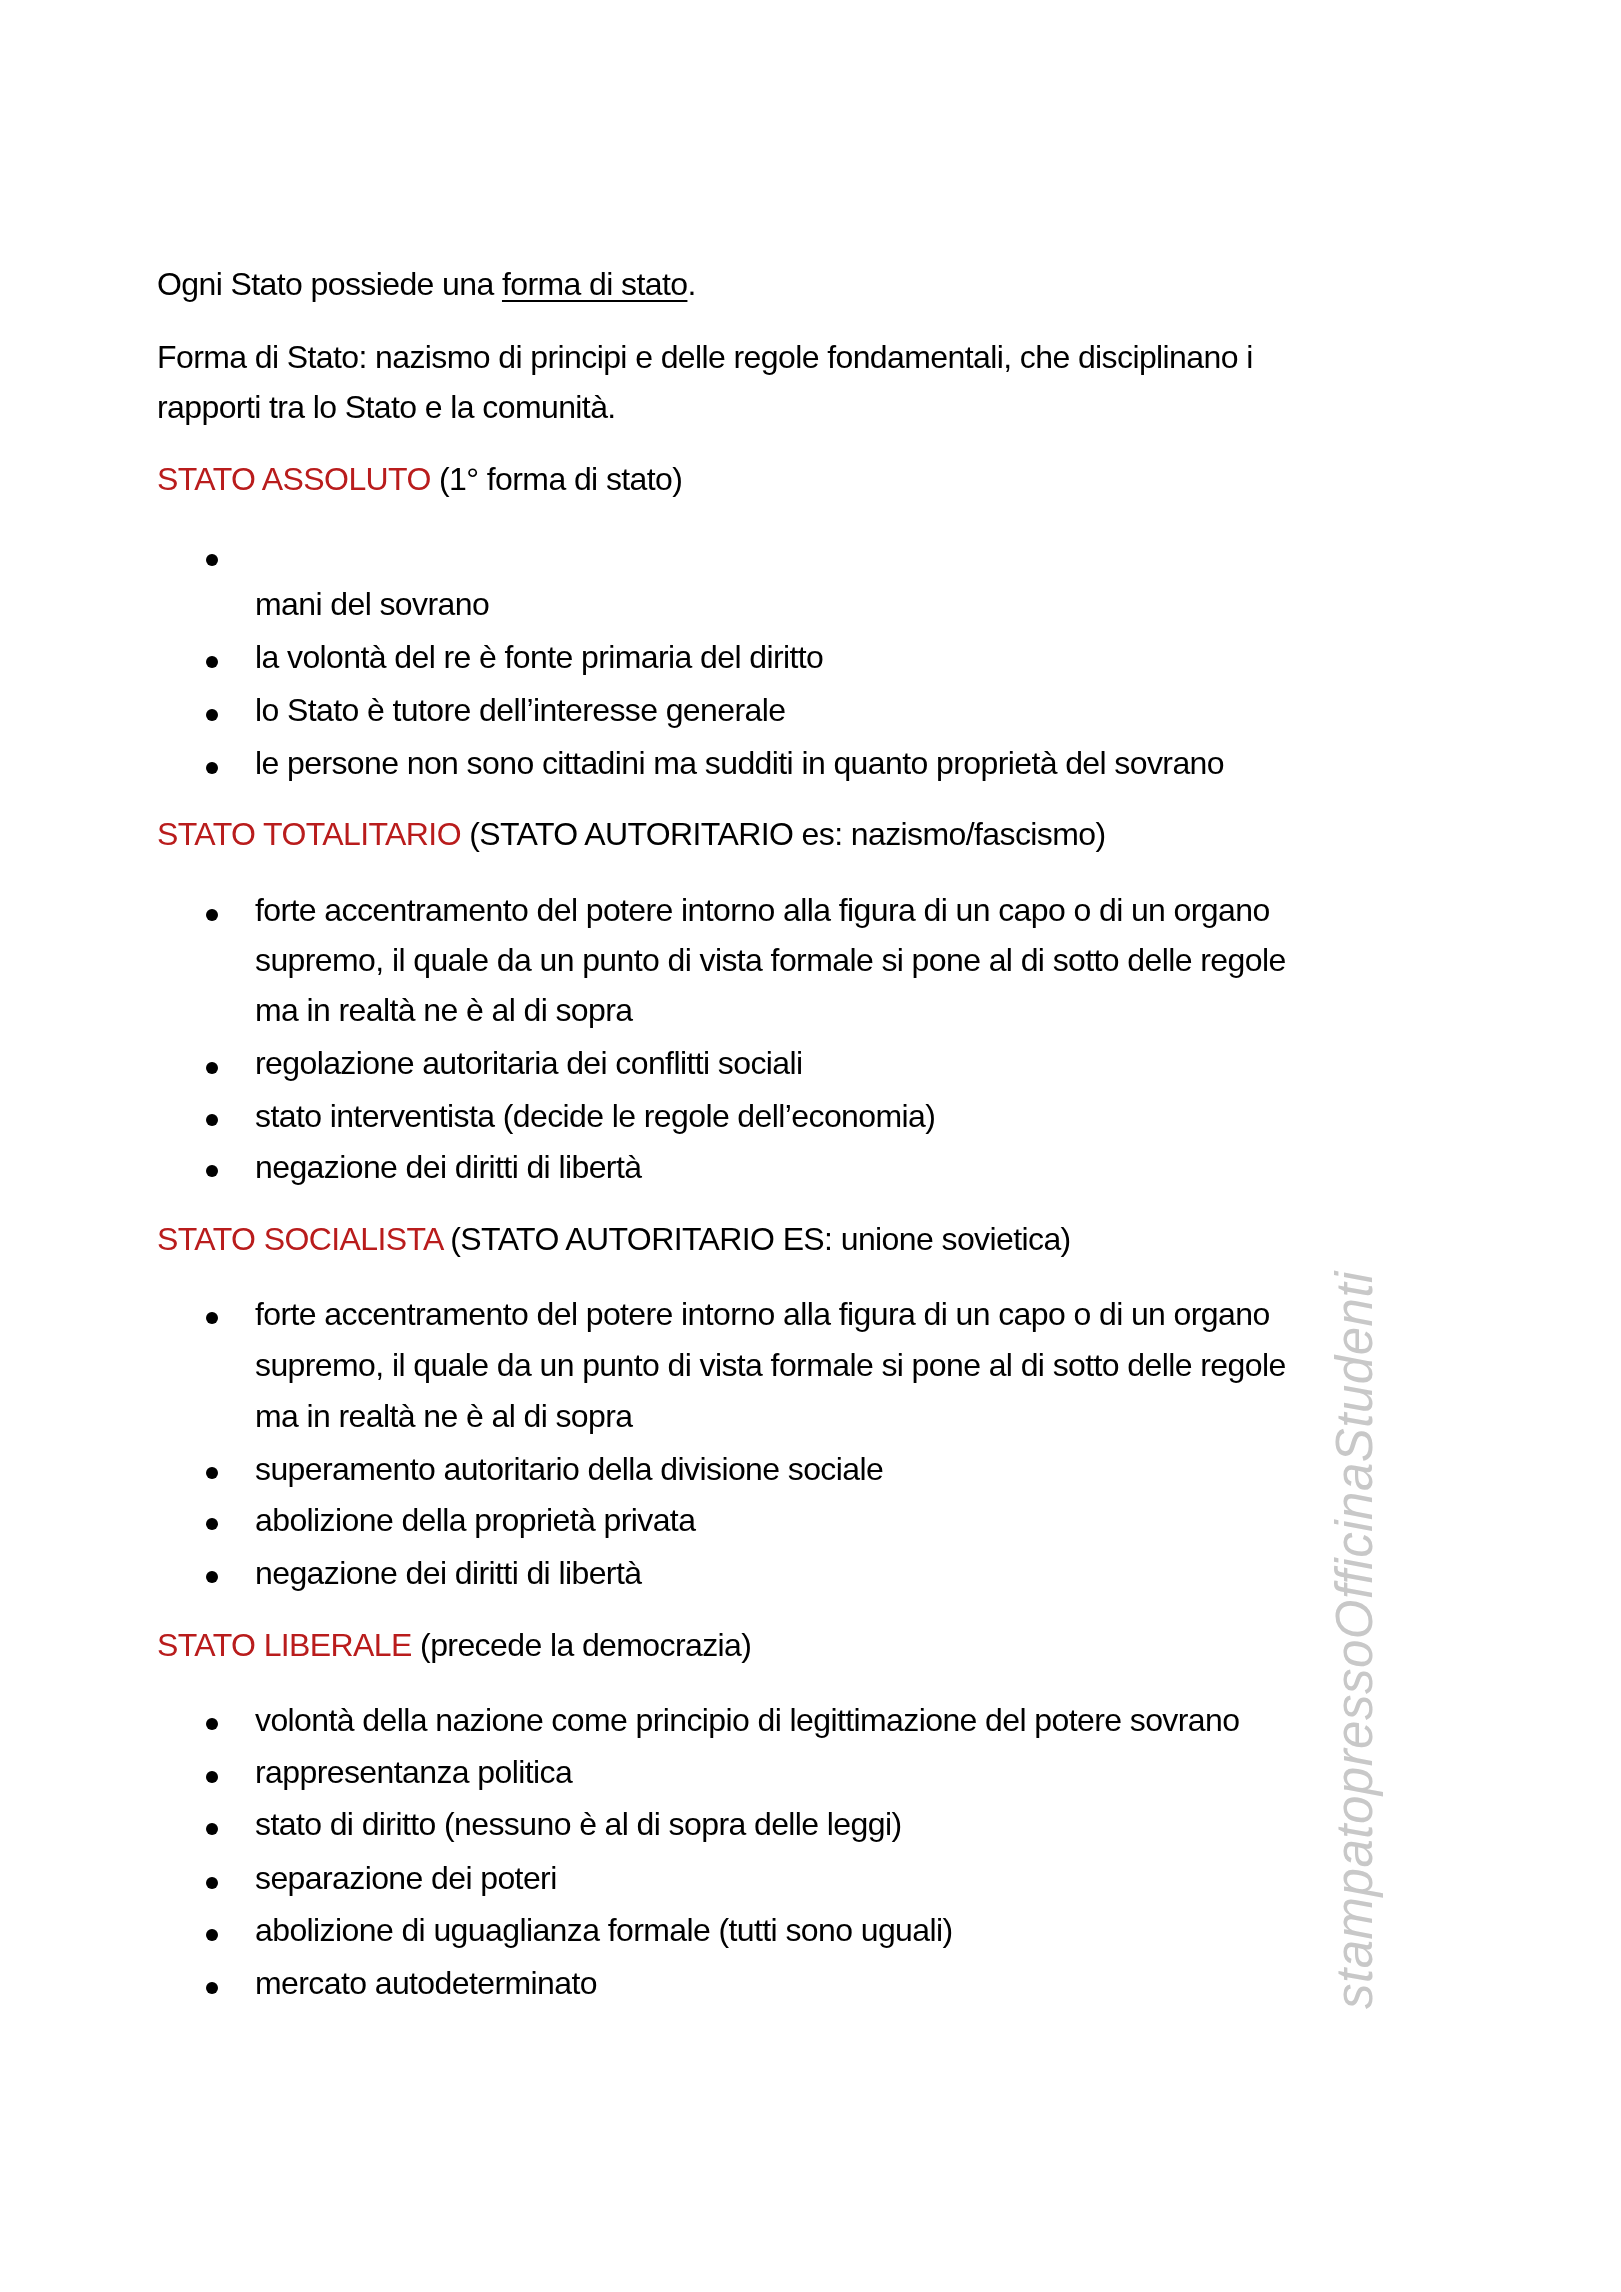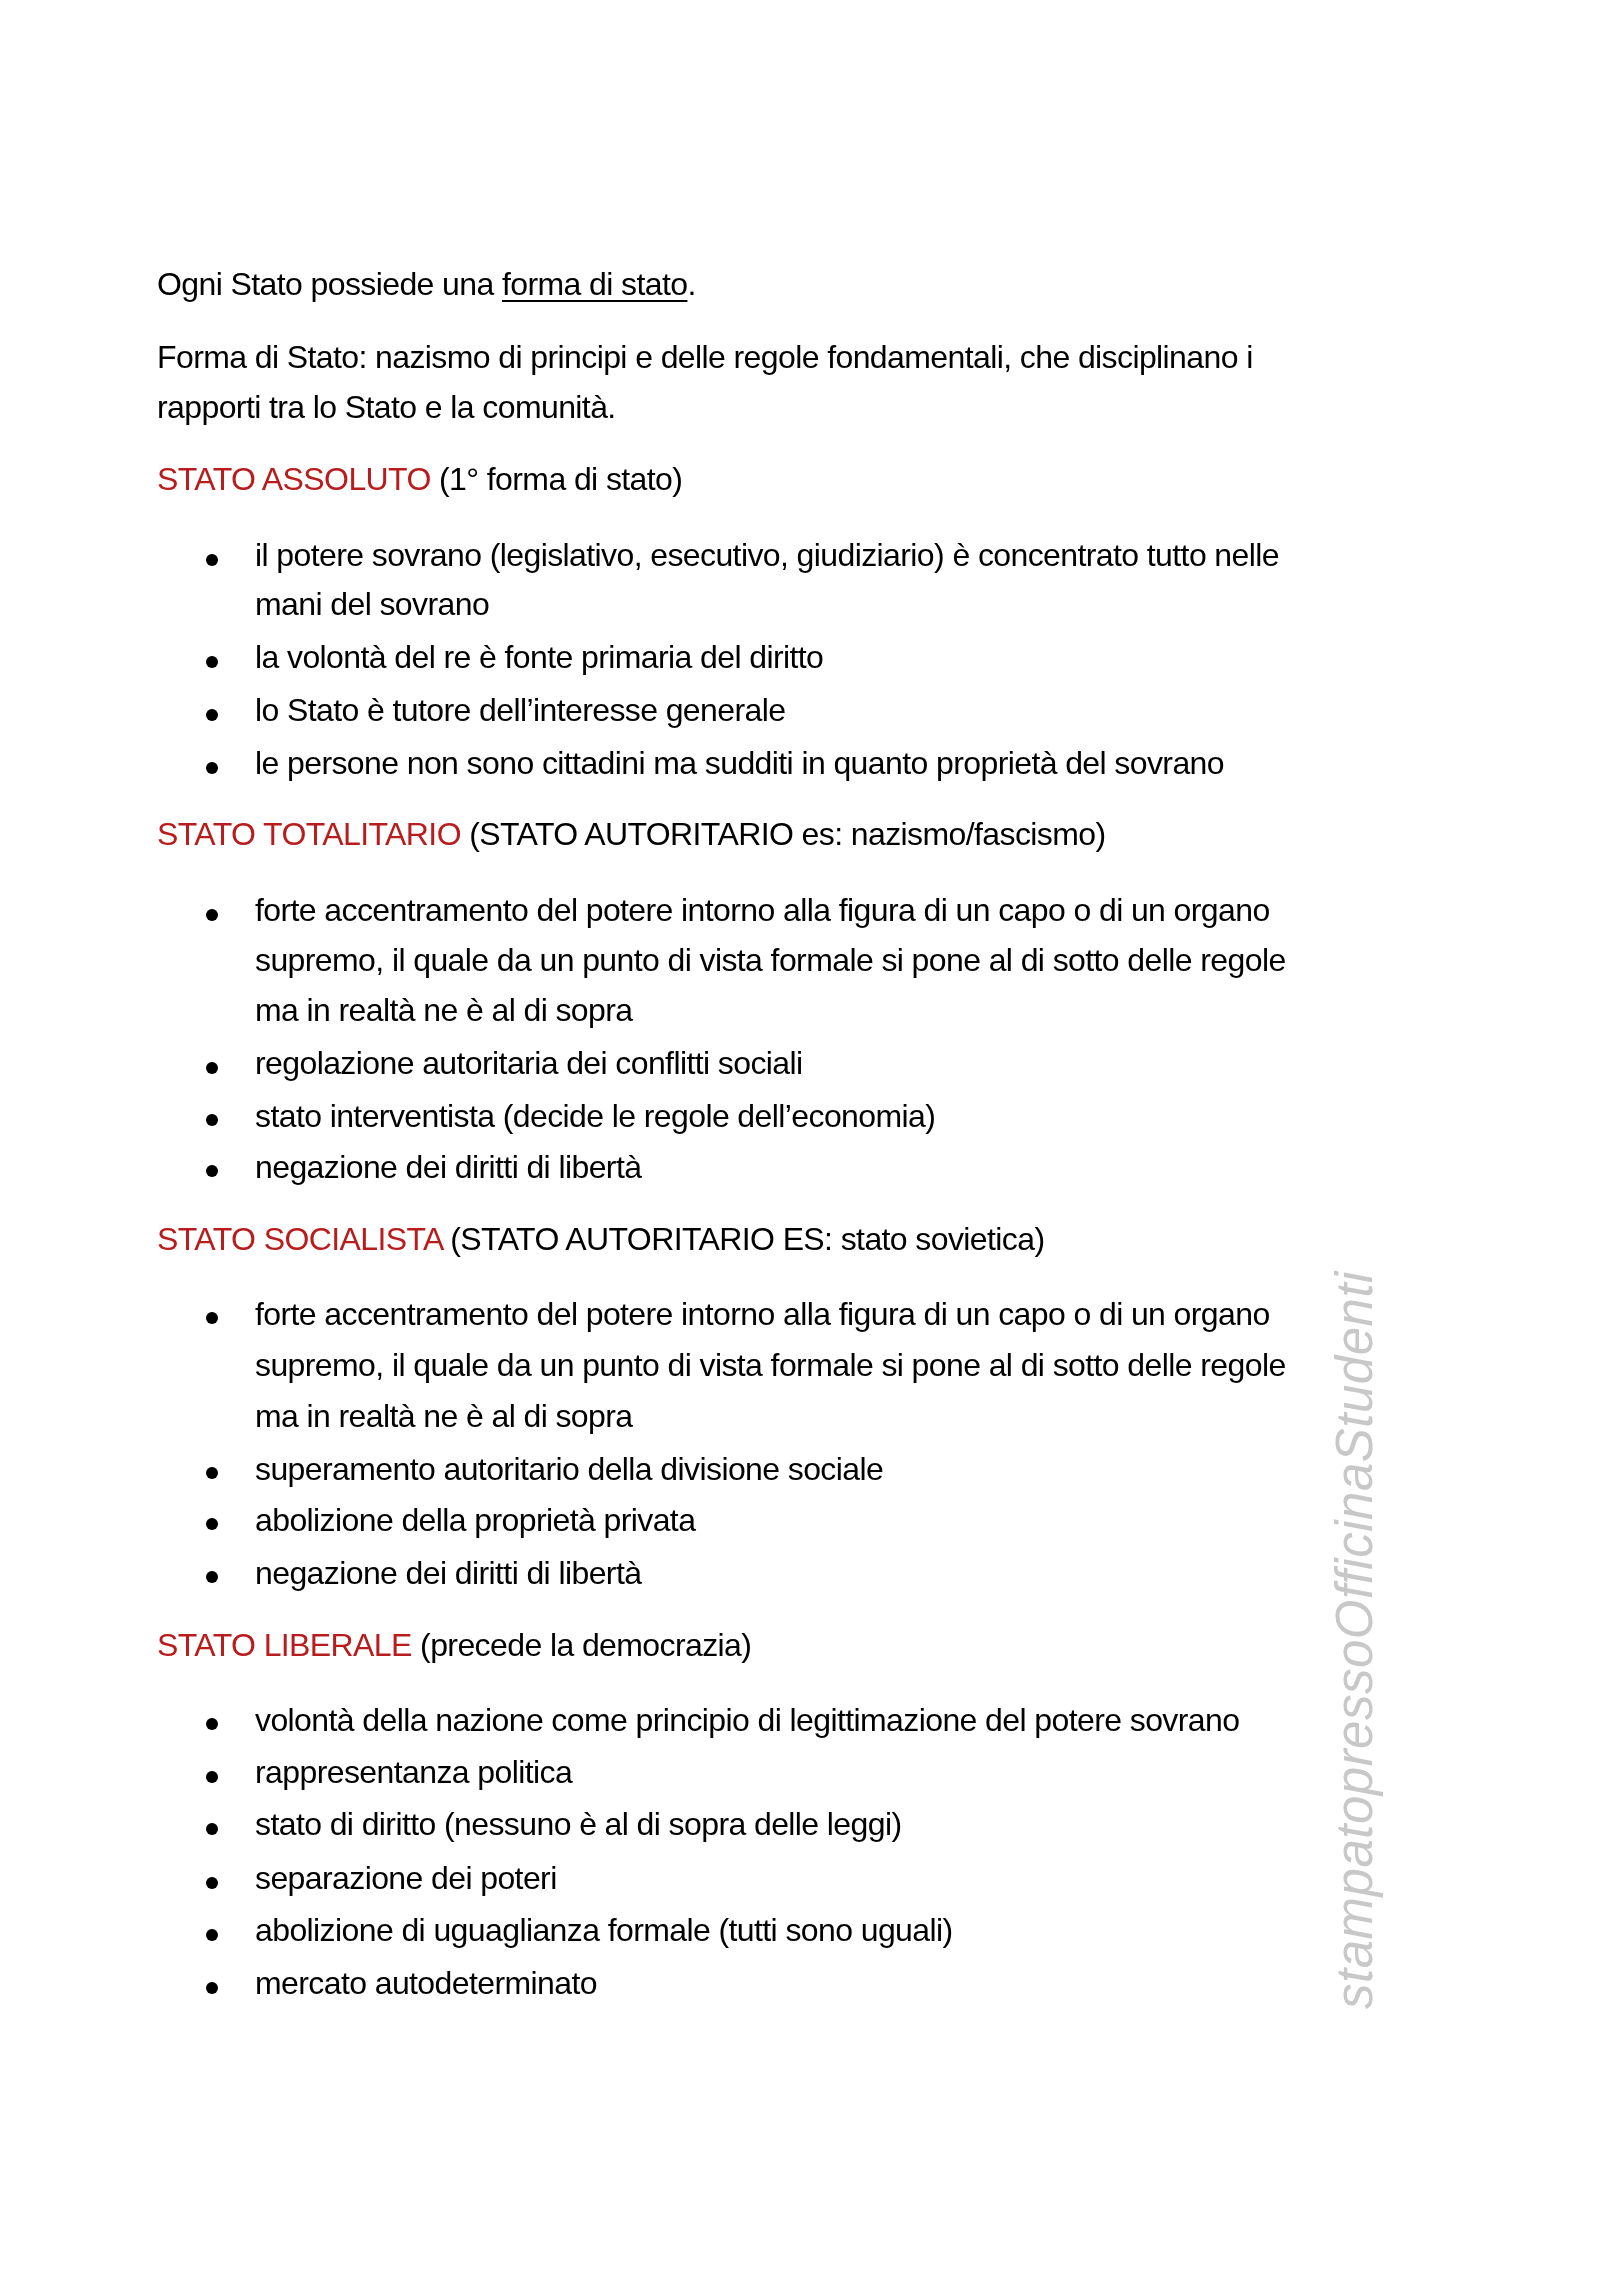--- a/index.html
+++ b/index.html
@@ -29,21 +29,20 @@
     <span>Ogni Stato possiede una </span><span class="u">forma di stato</span><span>.</span>
   </div>
 
   <div class="line para" style="top:338px">Forma di Stato: nazismo di principi e delle regole fondamentali, che disciplinano i</div>
   <div class="line para" style="top:388px">rapporti tra lo Stato e la comunità.</div>
 
   <div class="line para" style="top:460px">
     <span class="red">STATO ASSOLUTO</span><span> (1° forma di stato)</span>
   </div>
   <span class="bullet" style="top:554px"></span>
-  <div class="line item" style="top:536px">il potere sovrano (legislativo, esecutivo, giudiziario) è concentrato tutto nelle</div>
   <div class="line item" style="top:585px">mani del sovrano</div>
   <span class="bullet" style="top:656px"></span>
   <div class="line item" style="top:638px">la volontà del re è fonte primaria del diritto</div>
   <span class="bullet" style="top:709px"></span>
   <div class="line item" style="top:691px">lo Stato è tutore dell’interesse generale</div>
   <span class="bullet" style="top:762px"></span>
   <div class="line para" style="top:815px">
     <span class="red">STATO TOTALITARIO</span><span> (STATO AUTORITARIO es: nazismo/fascismo)</span>
   </div>
 
@@ -53,21 +52,21 @@
   <div class="line item" style="top:941px">supremo, il quale da un punto di vista formale si pone al di sotto delle regole</div>
   <div class="line item" style="top:991px">ma in realtà ne è al di sopra</div>
   <span class="bullet" style="top:1062px"></span>
   <div class="line item" style="top:1044px">regolazione autoritaria dei conflitti sociali</div>
   <span class="bullet" style="top:1114px"></span>
   <div class="line item" style="top:1097px">stato interventista (decide le regole dell’economia)</div>
   <span class="bullet" style="top:1165px"></span>
   <div class="line item" style="top:1148px">negazione dei diritti di libertà</div>
 
   <div class="line para" style="top:1220px">
-    <span class="red">STATO SOCIALISTA</span><span> (STATO AUTORITARIO ES: stato sovietica)</span>
+    <span class="red">STATO SOCIALISTA</span><span> (STATO AUTORITARIO ES: unione sovietica)</span>
   </div>
   <span class="bullet" style="top:1312px"></span>
   <div class="line item" style="top:1295px">forte accentramento del potere intorno alla figura di un capo o di un organo</div>
   <div class="line item" style="top:1346px">supremo, il quale da un punto di vista formale si pone al di sotto delle regole</div>
   <div class="line item" style="top:1397px">ma in realtà ne è al di sopra</div>
   <span class="bullet" style="top:1467px"></span>
   <div class="line item" style="top:1450px">superamento autoritario della divisione sociale</div>
   <span class="bullet" style="top:1518px"></span>
   <div class="line item" style="top:1501px">abolizione della proprietà privata</div>
   <span class="bullet" style="top:1571px"></span>

